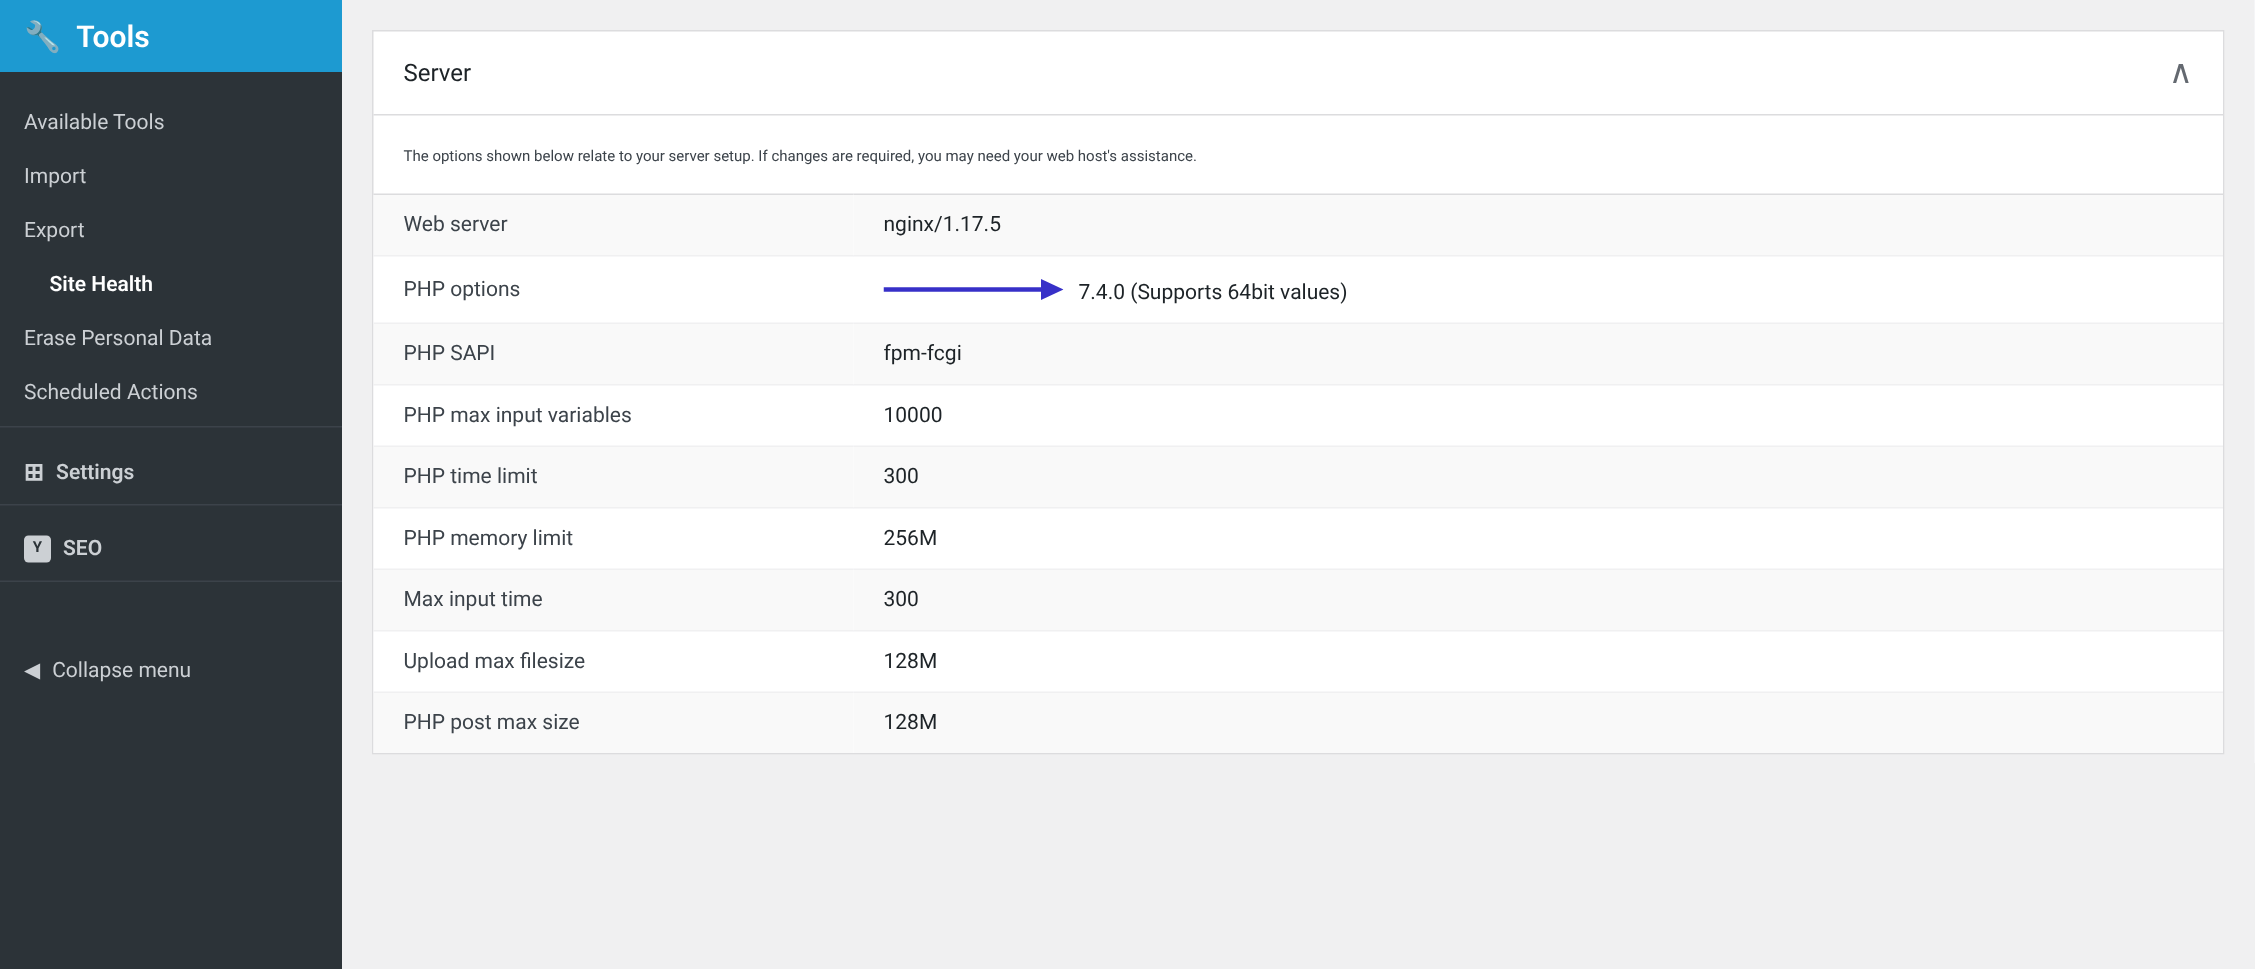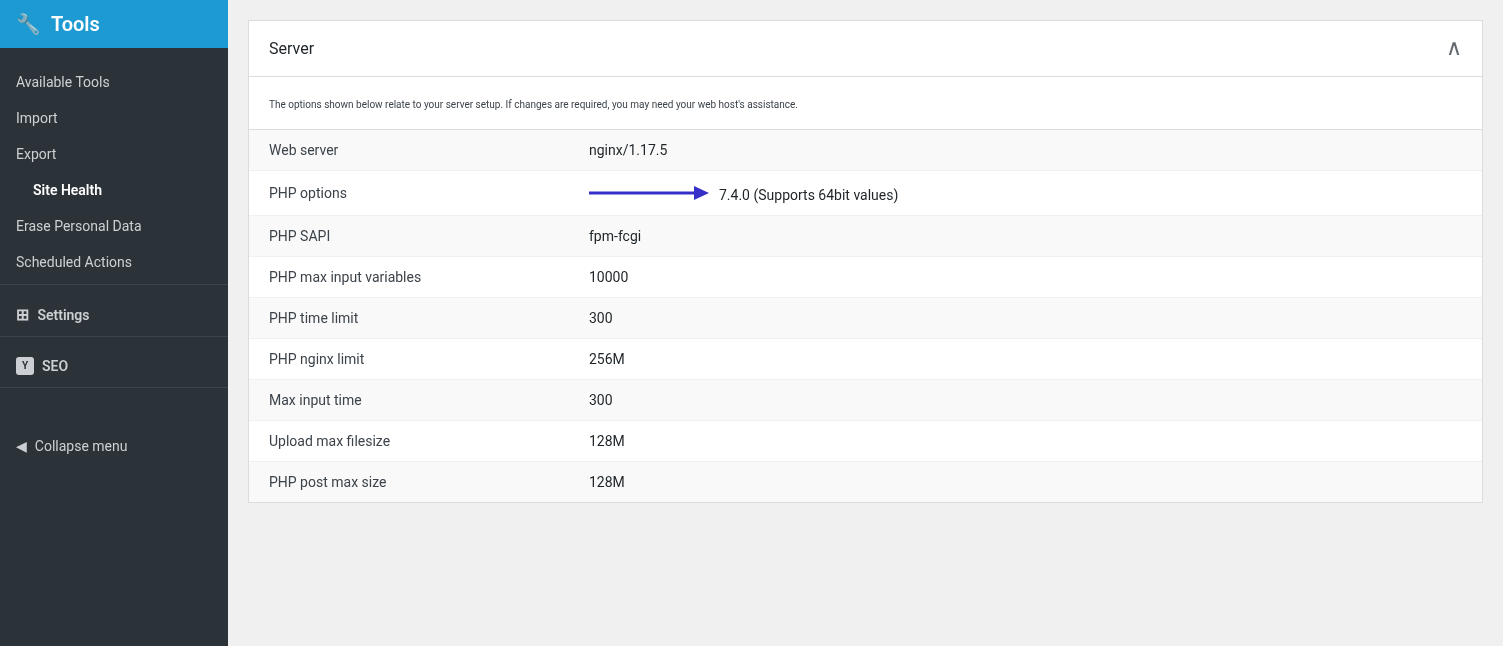--- a/index.html
+++ b/index.html
@@ -221,21 +221,21 @@
           </tr>
           <tr>
             <td>PHP max input variables</td>
             <td>10000</td>
           </tr>
           <tr>
             <td>PHP time limit</td>
             <td>300</td>
           </tr>
           <tr>
-            <td>PHP nginx limit</td>
+            <td>PHP memory limit</td>
             <td>256M</td>
           </tr>
           <tr>
             <td>Max input time</td>
             <td>300</td>
           </tr>
           <tr>
             <td>Upload max filesize</td>
             <td>128M</td>
           </tr>

